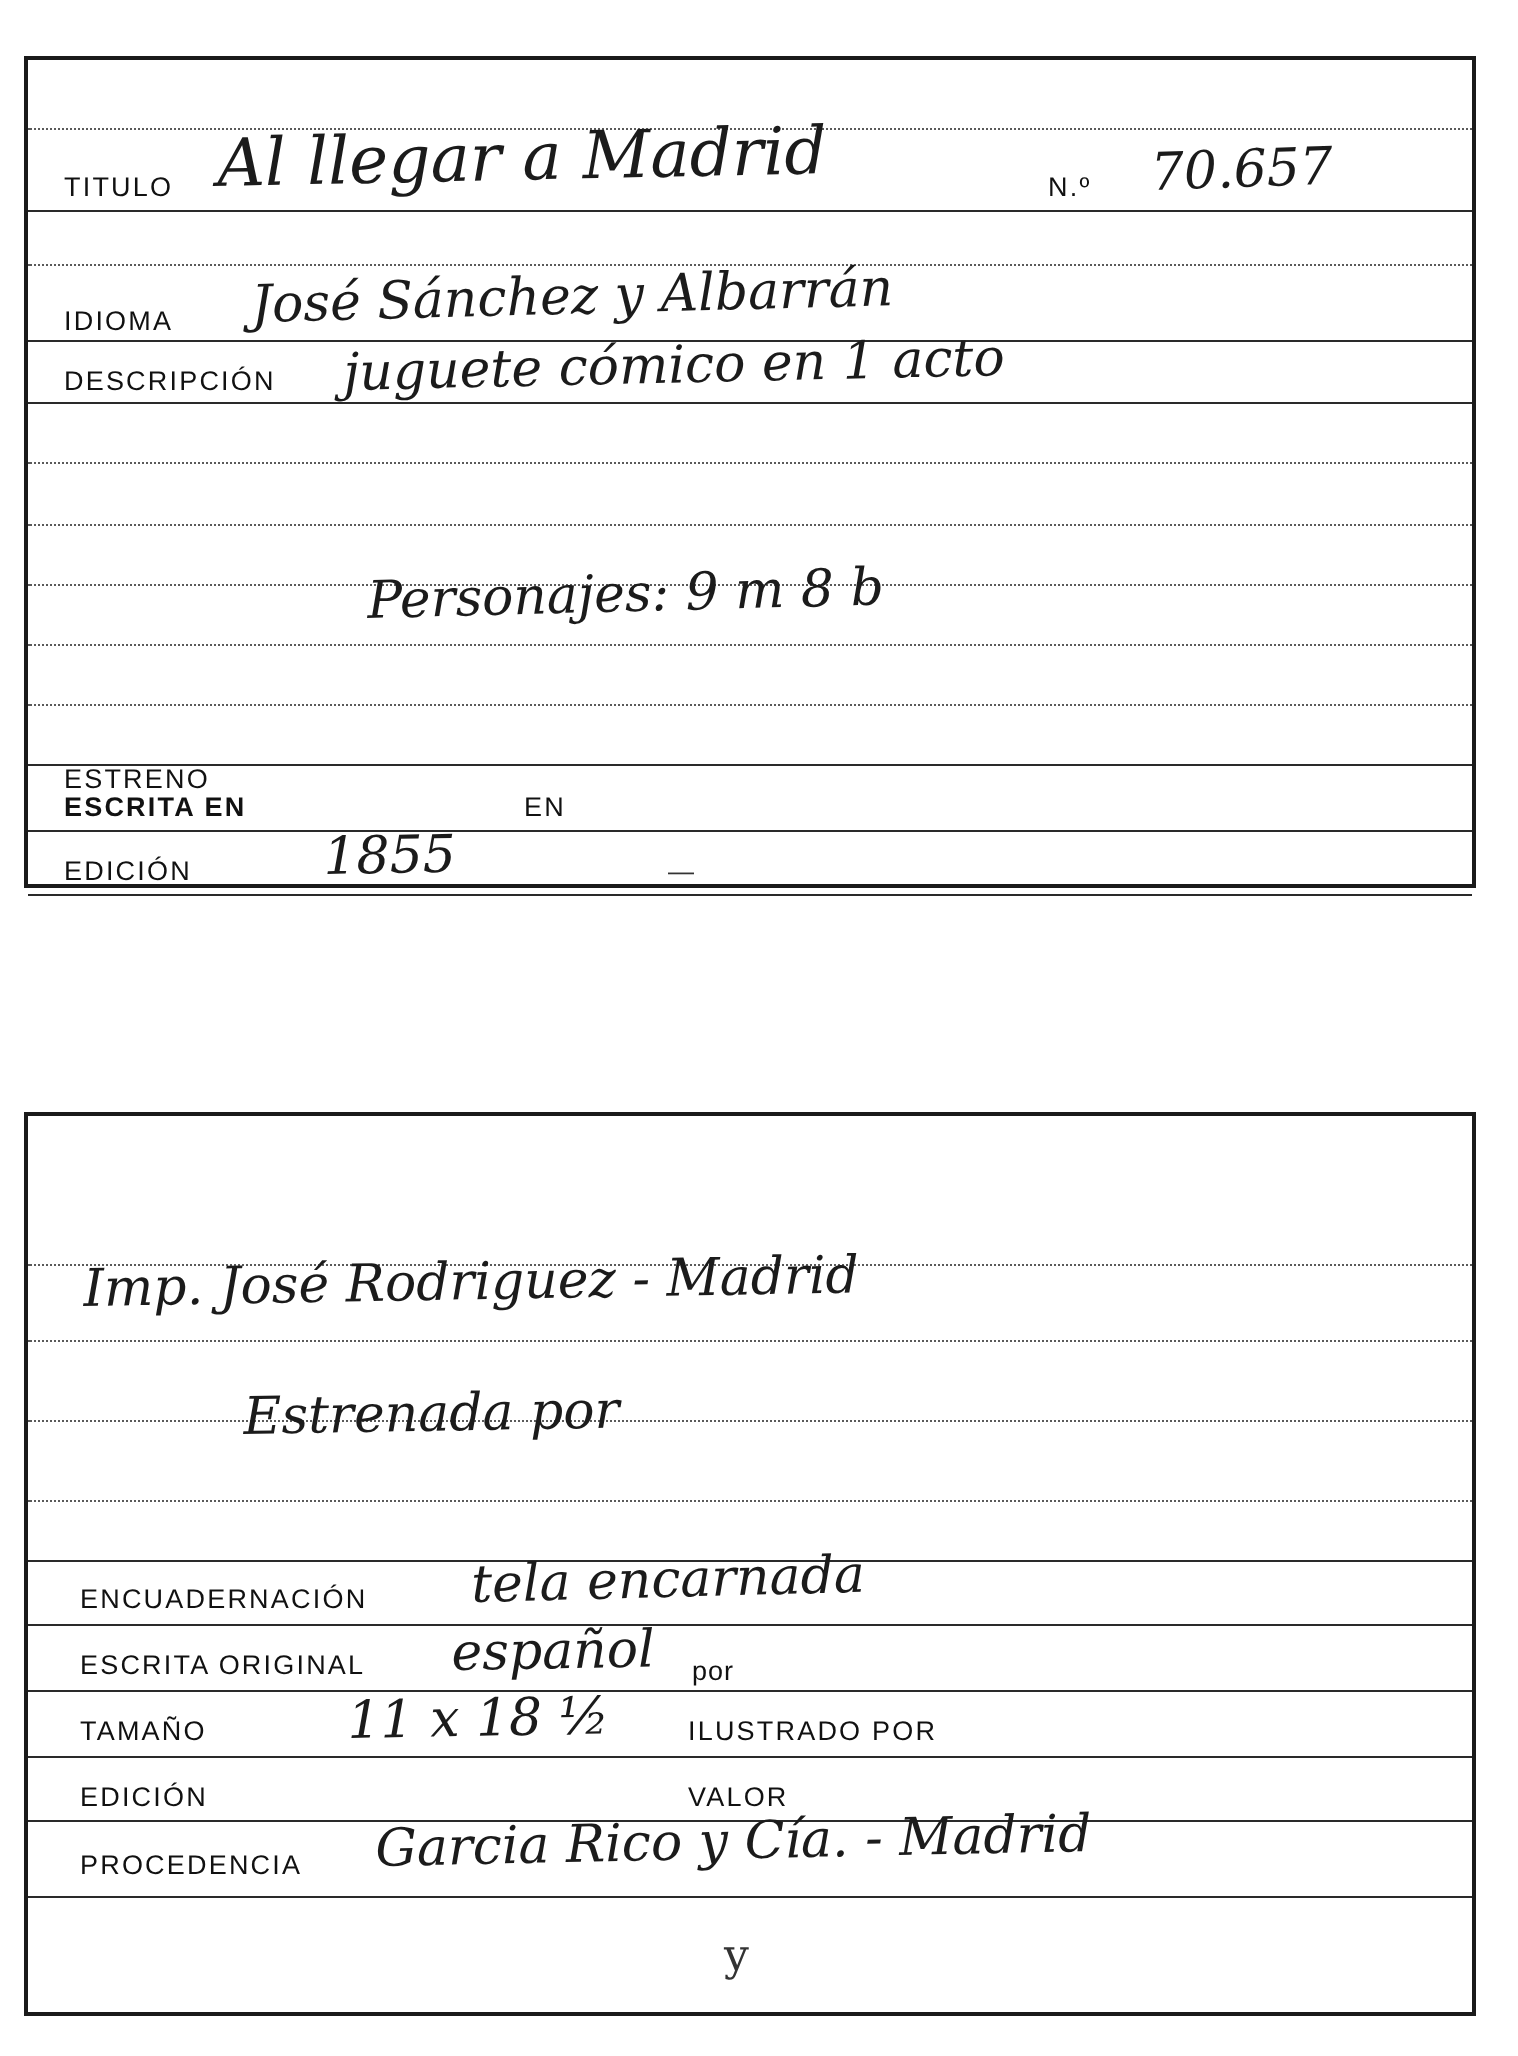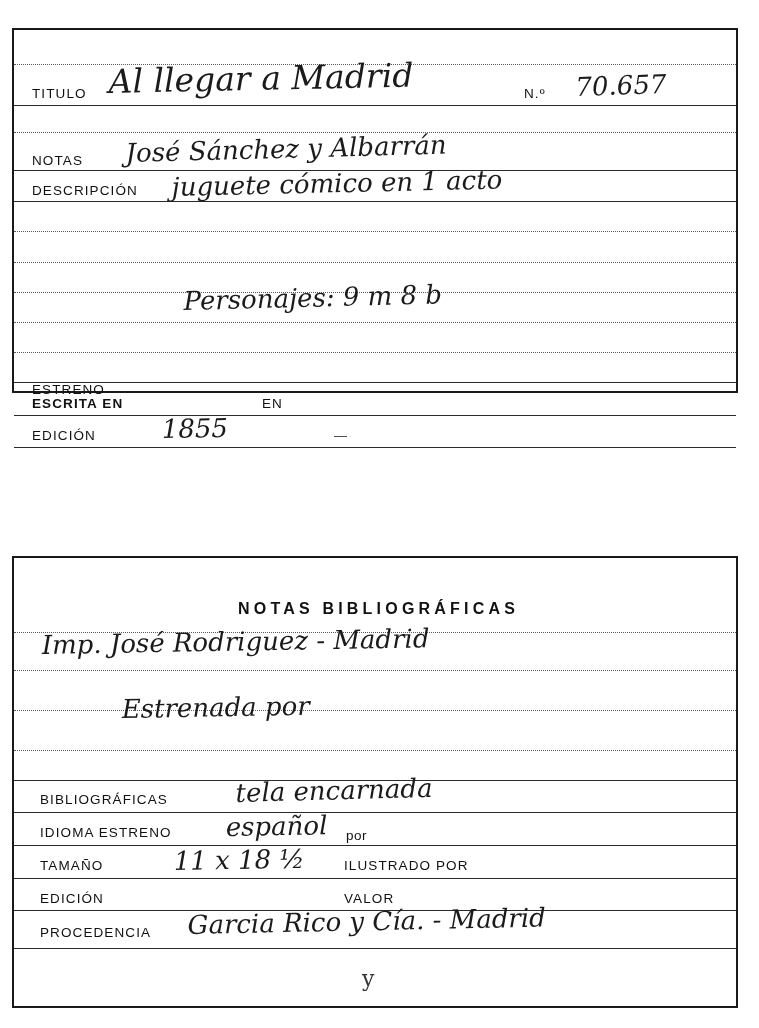--- a/index.html
+++ b/index.html
@@ -20,21 +20,21 @@
     position: absolute;
     background: #fff;
     box-sizing: border-box;
   }
 
   
   #card-top {
     left: 12px;
     top: 28px;
     width: 726px;
-    height: 365px;
+    height: 416px;
     border-top: 2px solid #1a1a1a;
     border-left: 2px solid #1a1a1a;
     border-right: 2px solid #1a1a1a;
     border-bottom: 2px solid #1a1a1a;
     text-align: right;
   }
   #card-bottom {
     left: 12px;
     top: 556px;
     width: 726px;
@@ -109,21 +109,21 @@
   <div class="rule solid" style="top:352px;"></div>
   <div class="rule solid" style="top:385px;"></div>
   <div class="rule solid" style="top:417px;"></div>
 
   <div class="label" style="left:18px; top:56px;">TITULO</div>
   <div class="hand hw-lg" style="left:95px; top:32px; transform:rotate(-1.2deg);">Al llegar a Madrid</div>
 
   <div class="label" style="left:510px; top:56px;">N.º</div>
   <div class="hand hw-md" style="left:562px; top:42px; transform:rotate(-2deg);">70.657</div>
 
-  <div class="label" style="left:18px; top:123px;">NOTAS</div>
+  <div class="label" style="left:18px; top:123px;">IDIOMA</div>
   <div class="hand hw-md" style="left:112px; top:108px; transform:rotate(-1.5deg);">José Sánchez y Albarrán</div>
 
   <div class="label" style="left:18px; top:153px;">DESCRIPCIÓN</div>
   <div class="hand hw-md" style="left:158px; top:142px; transform:rotate(-1.3deg);">juguete cómico en 1 acto</div>
 
   <div class="hand hw-md" style="left:170px; top:256px; transform:rotate(-1.5deg);">Personajes: 9 m 8 b</div>
 
   <div class="label" style="left:18px; top:352px;">ESTRENO</div>
   <div class="hand hw-sm" style="left:150px; top:322px;"></div>
 
@@ -133,40 +133,39 @@
   <div class="hand hw-sm" style="left:290px; top:354px;"></div>
 
   <div class="label" style="left:18px; top:398px;">EDICIÓN</div>
   <div class="hand hw-md" style="left:148px; top:384px; transform:rotate(-1deg);">1855</div>
 
   <div class="tickmark" style="left:320px; top:398px;">—</div>
 </div>
 
 <div class="card" id="card-bottom">
 
-  <div class="notes-title" style="left:224px; top:42px;">NOTAS BIBLIOGRÁFICAS</div>
 
   <div class="rule" style="top:74px;"></div>
   <div class="rule" style="top:112px;"></div>
   <div class="rule" style="top:152px;"></div>
   <div class="rule" style="top:192px;"></div>
   <div class="rule solid" style="top:222px;"></div>
   <div class="rule solid" style="top:254px;"></div>
   <div class="rule solid" style="top:287px;"></div>
   <div class="rule solid" style="top:320px;"></div>
   <div class="rule solid" style="top:352px;"></div>
   <div class="rule solid" style="top:390px;"></div>
 
   <div class="hand hw-md" style="left:28px; top:72px; transform:rotate(-1deg);">Imp. José Rodriguez - Madrid</div>
   <div class="hand hw-md" style="left:108px; top:136px; transform:rotate(-1deg);">Estrenada por</div>
 
-  <div class="label" style="left:26px; top:234px;">BIBLIOGRÁFICAS</div>
+  <div class="label" style="left:26px; top:234px;">ENCUADERNACIÓN</div>
   <div class="hand hw-md" style="left:222px; top:220px; transform:rotate(-1.5deg);">tela encarnada</div>
 
-  <div class="label" style="left:26px; top:267px;">IDIOMA ESTRENO</div>
+  <div class="label" style="left:26px; top:267px;">ESCRITA ORIGINAL</div>
   <div class="hand hw-md" style="left:212px; top:254px; transform:rotate(-1deg);">español</div>
   <div class="label" style="left:332px; top:270px; letter-spacing:0.5px;">por</div>
 
   <div class="label" style="left:26px; top:300px;">TAMAÑO</div>
   <div class="hand hw-md" style="left:160px; top:288px; transform:rotate(-1deg);">11 x 18 ½</div>
   <div class="label" style="left:330px; top:300px;">ILUSTRADO POR</div>
   <div class="hand hw-sm" style="left:498px; top:290px;"></div>
 
   <div class="label" style="left:26px; top:333px;">EDICIÓN</div>
   <div class="hand hw-sm" style="left:140px; top:322px;"></div>

